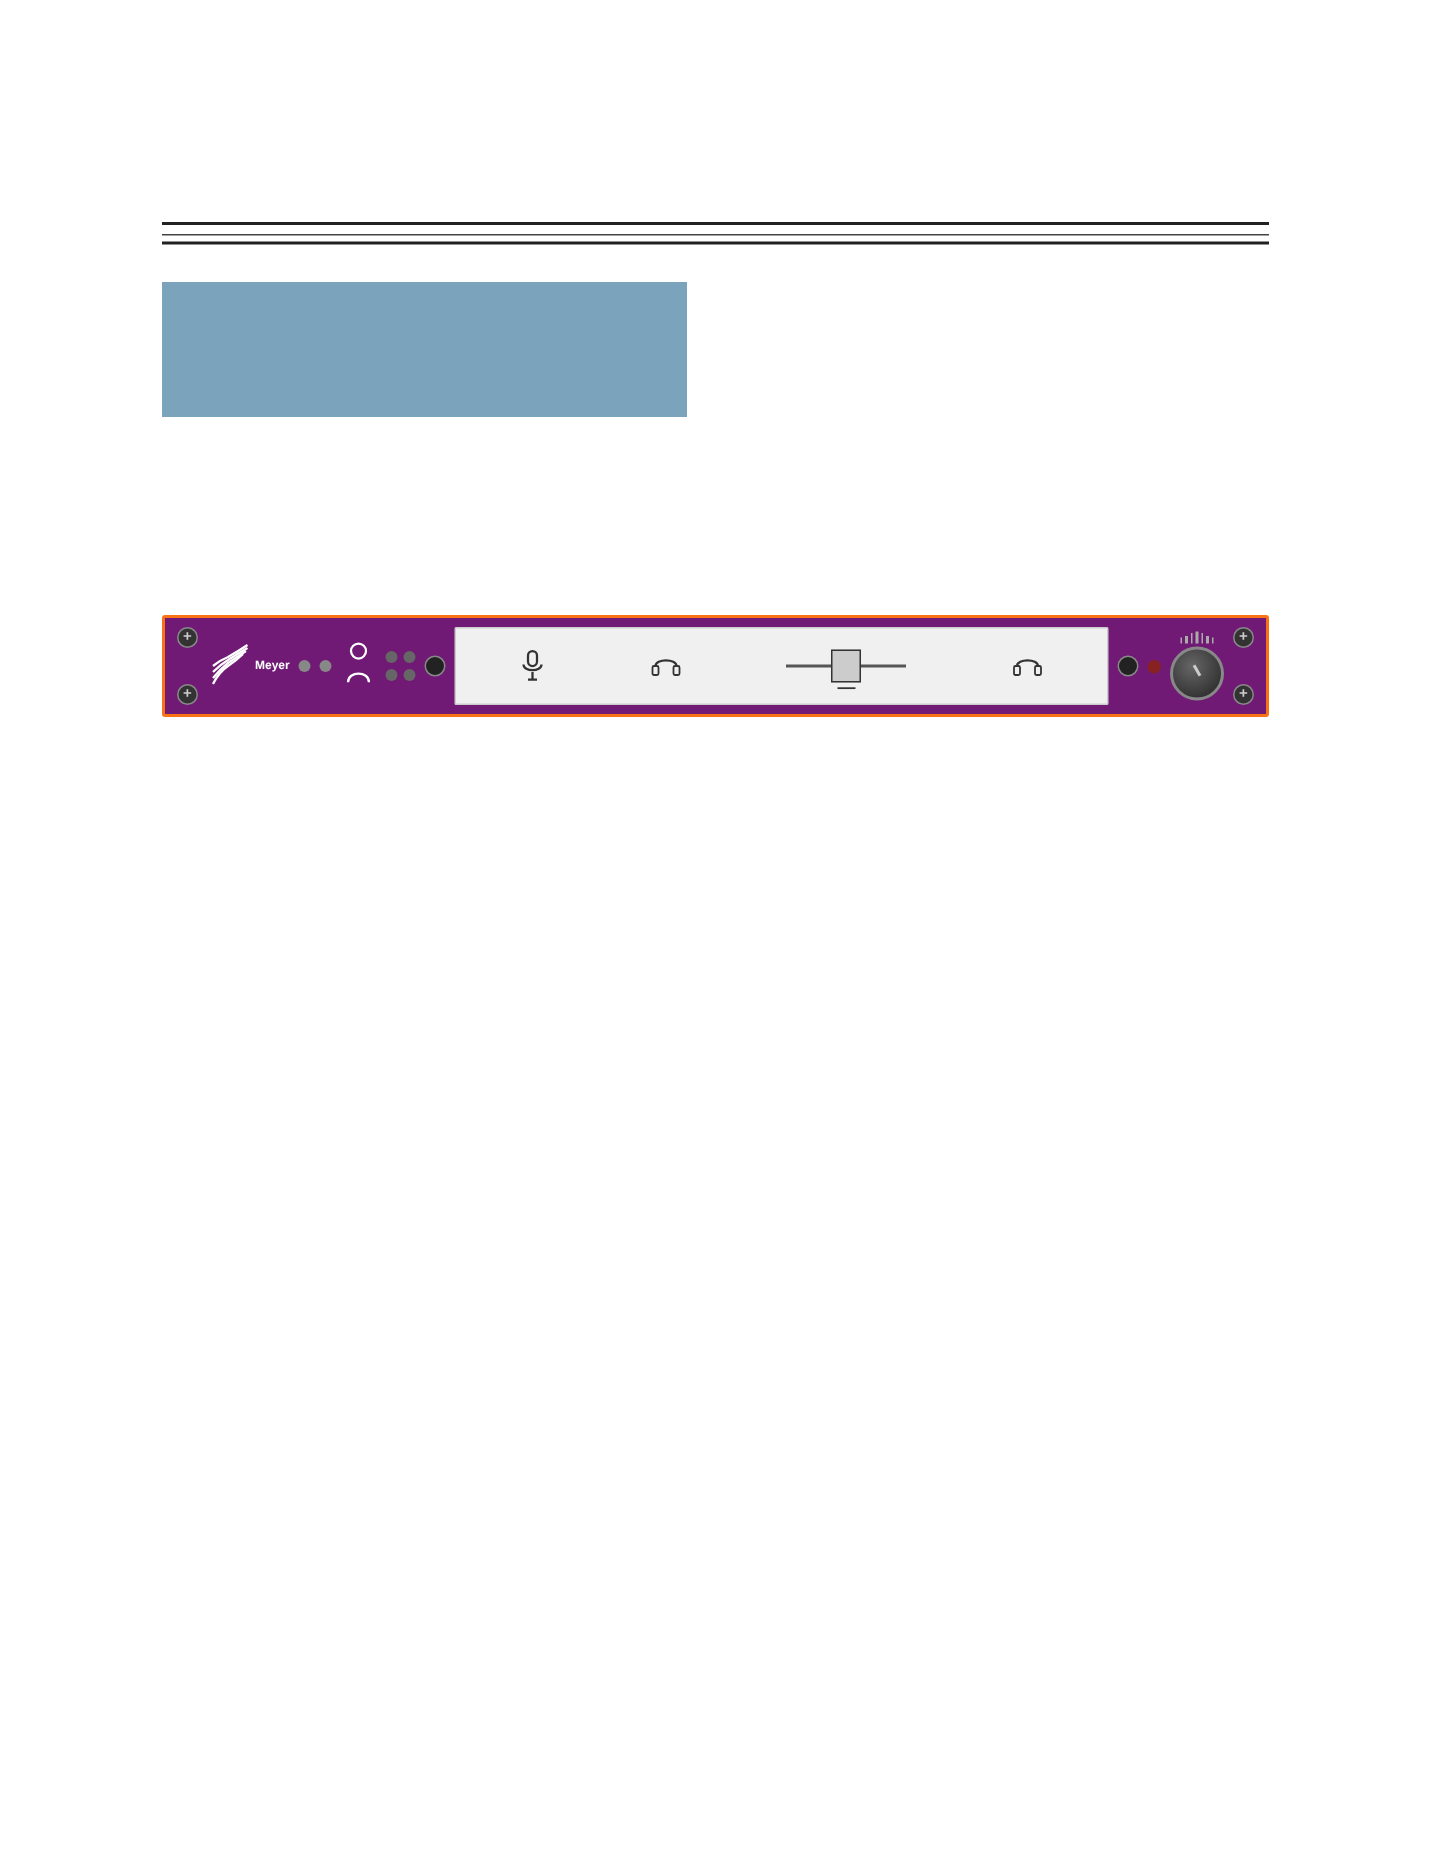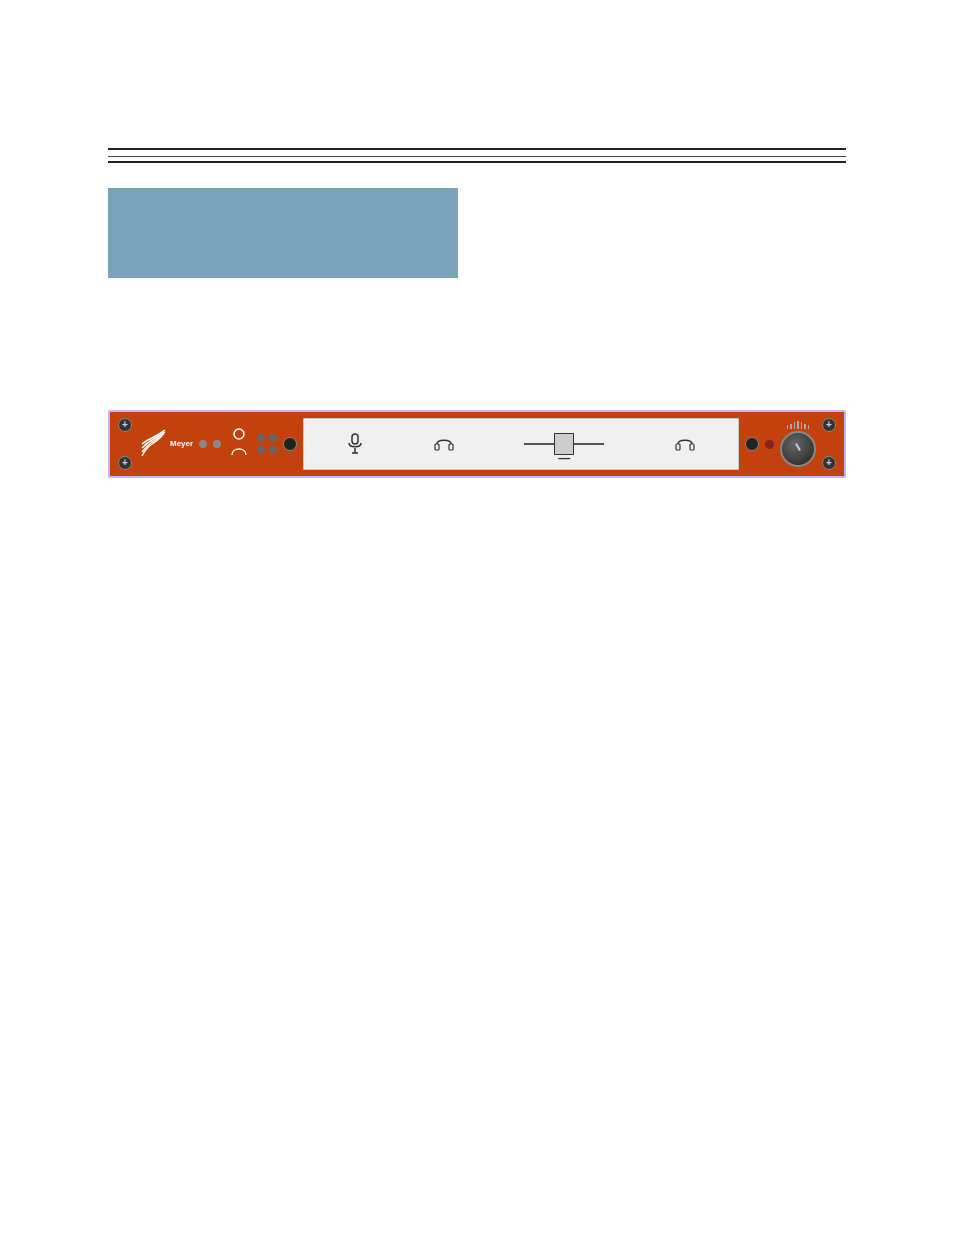--- a/index.html
+++ b/index.html
@@ -41,22 +41,22 @@
       background: #7ba3bc;
     }
 
     
     .device-panel {
       position: absolute;
       top: 410px;
       left: 108px;
       width: 738px;
       height: 68px;
-      background: #c2410c;
-      border: 2px solid #c4b5fd;
+      background: #701a75;
+      border: 2px solid #f97316;
       border-radius: 2px;
       display: flex;
       align-items: center;
       padding: 0 8px;
       gap: 6px;
     }
 
     .mount-screws {
       display: flex;
       flex-direction: column;

